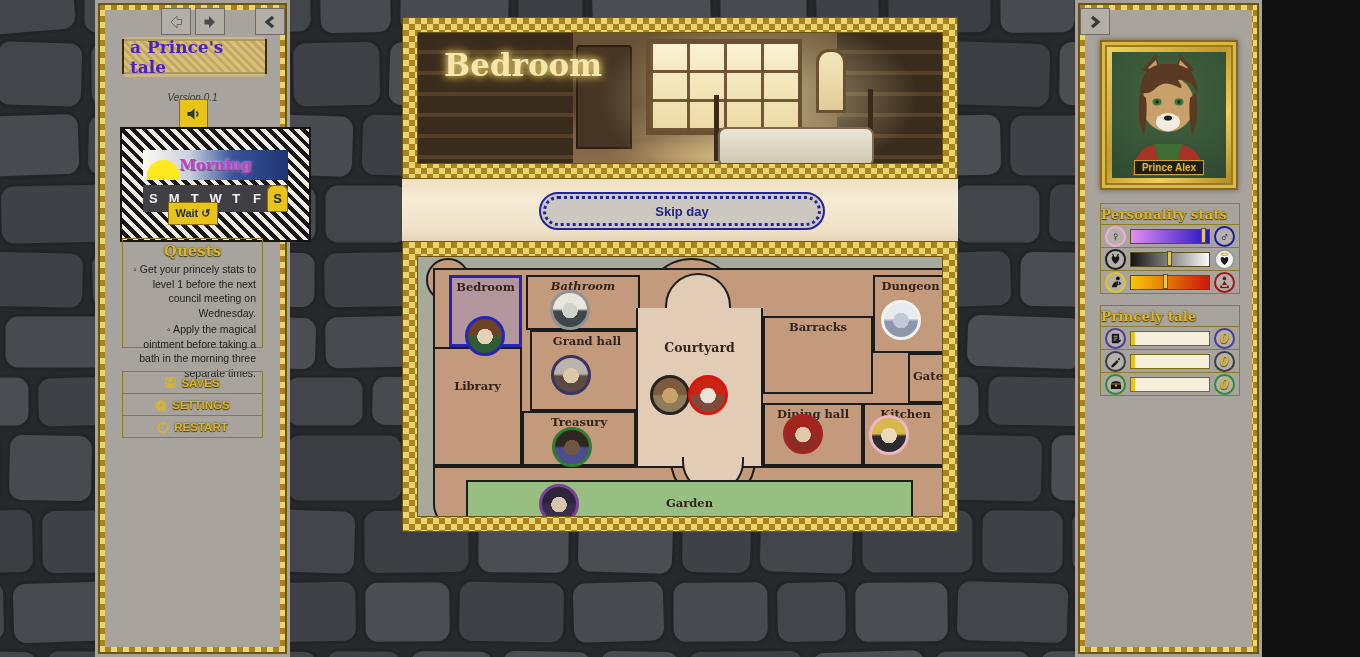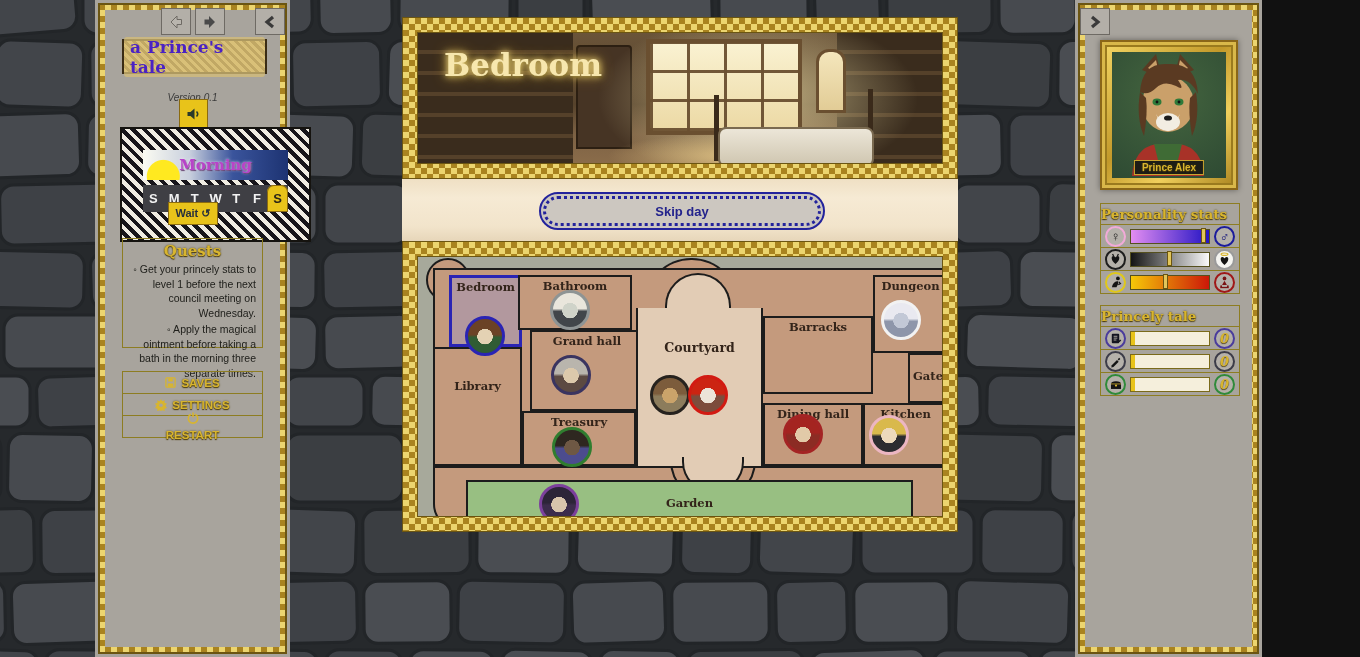--- a/index.html
+++ b/index.html
@@ -351,21 +351,21 @@
     </div>
     <div class="menu-btn gold-text" style="top:393px;">
       <span>
         <svg width="12" height="12" viewBox="0 0 14 14">
             <polygon points="7,0 8.5,2.5 11.5,1.5 11,4.5 14,5.5 12,8 14,10.5 11,11.5 11.5,14 8.5,13 7,14 5.5,13 2.5,14 3,11.5 0,10.5 2,8 0,5.5 3,4.5 2.5,1.5 5.5,2.5" fill="#d8b52f"></polygon>
             <circle cx="7" cy="7.2" r="2" fill="#a8a49d"></circle>
           </svg>
       </span>
       <span>SETTINGS</span>
     </div>
-    <div class="menu-btn gold-text" style="top:415px;flex-direction:column;">
+    <div class="menu-btn gold-text" style="top:415px;">
       <span>
         <svg width="12" height="12" viewBox="0 0 14 14">
             <path d="M4.5 2.6a5.5 5.5 0 1 0 5 0" fill="none" stroke="#d8b52f" stroke-width="1.8"></path>
             <line x1="7" y1="0.5" x2="7" y2="6" stroke="#d8b52f" stroke-width="1.8"></line>
           </svg>
       </span>
       <span>RESTART</span>
     </div>
   </div>
 
@@ -397,21 +397,21 @@
       <div class="wall" style="left:8px;top:1px;width:44px;height:44px;border-radius:50%;"></div>
       <div class="wall" style="left:495px;top:17px;width:43px;height:43px;border-radius:50%;"></div>
       <div class="wall" style="left:227px;top:1px;width:93px;height:46px;border-radius:46px 46px 0 0;"></div>
       <div class="wall" style="left:15px;top:11px;width:515px;height:205px;"></div>
       <div class="wall" style="left:15px;top:209px;width:515px;height:64px;border-radius:0 0 26px 26px;"></div>
       <div class="wall" style="left:252px;top:196px;width:86px;height:50px;border-radius:0 0 43px 43px;"></div>
 
       <div class="room selected" style="left:31px;top:18px;width:73px;height:72px;">
         <span class="rlabel">Bedroom</span>
       </div>
-      <div class="room" style="left:100px;top:18px;width:114px;height:55px;">
+      <div class="room" style="left:108px;top:18px;width:114px;height:55px;font-style:italic;">
         <span class="rlabel">Bathroom</span>
       </div>
       <div class="room" style="left:112px;top:73px;width:114px;height:81px;">
         <span class="rlabel">Grand hall</span>
       </div>
       <div class="room" style="left:15px;top:90px;width:89px;height:119px;">
         <span class="rlabel" style="margin-top:30px;">Library</span>
       </div>
       <div class="room" style="left:104px;top:154px;width:114px;height:55px;">
         <span class="rlabel">Treasury</span>

